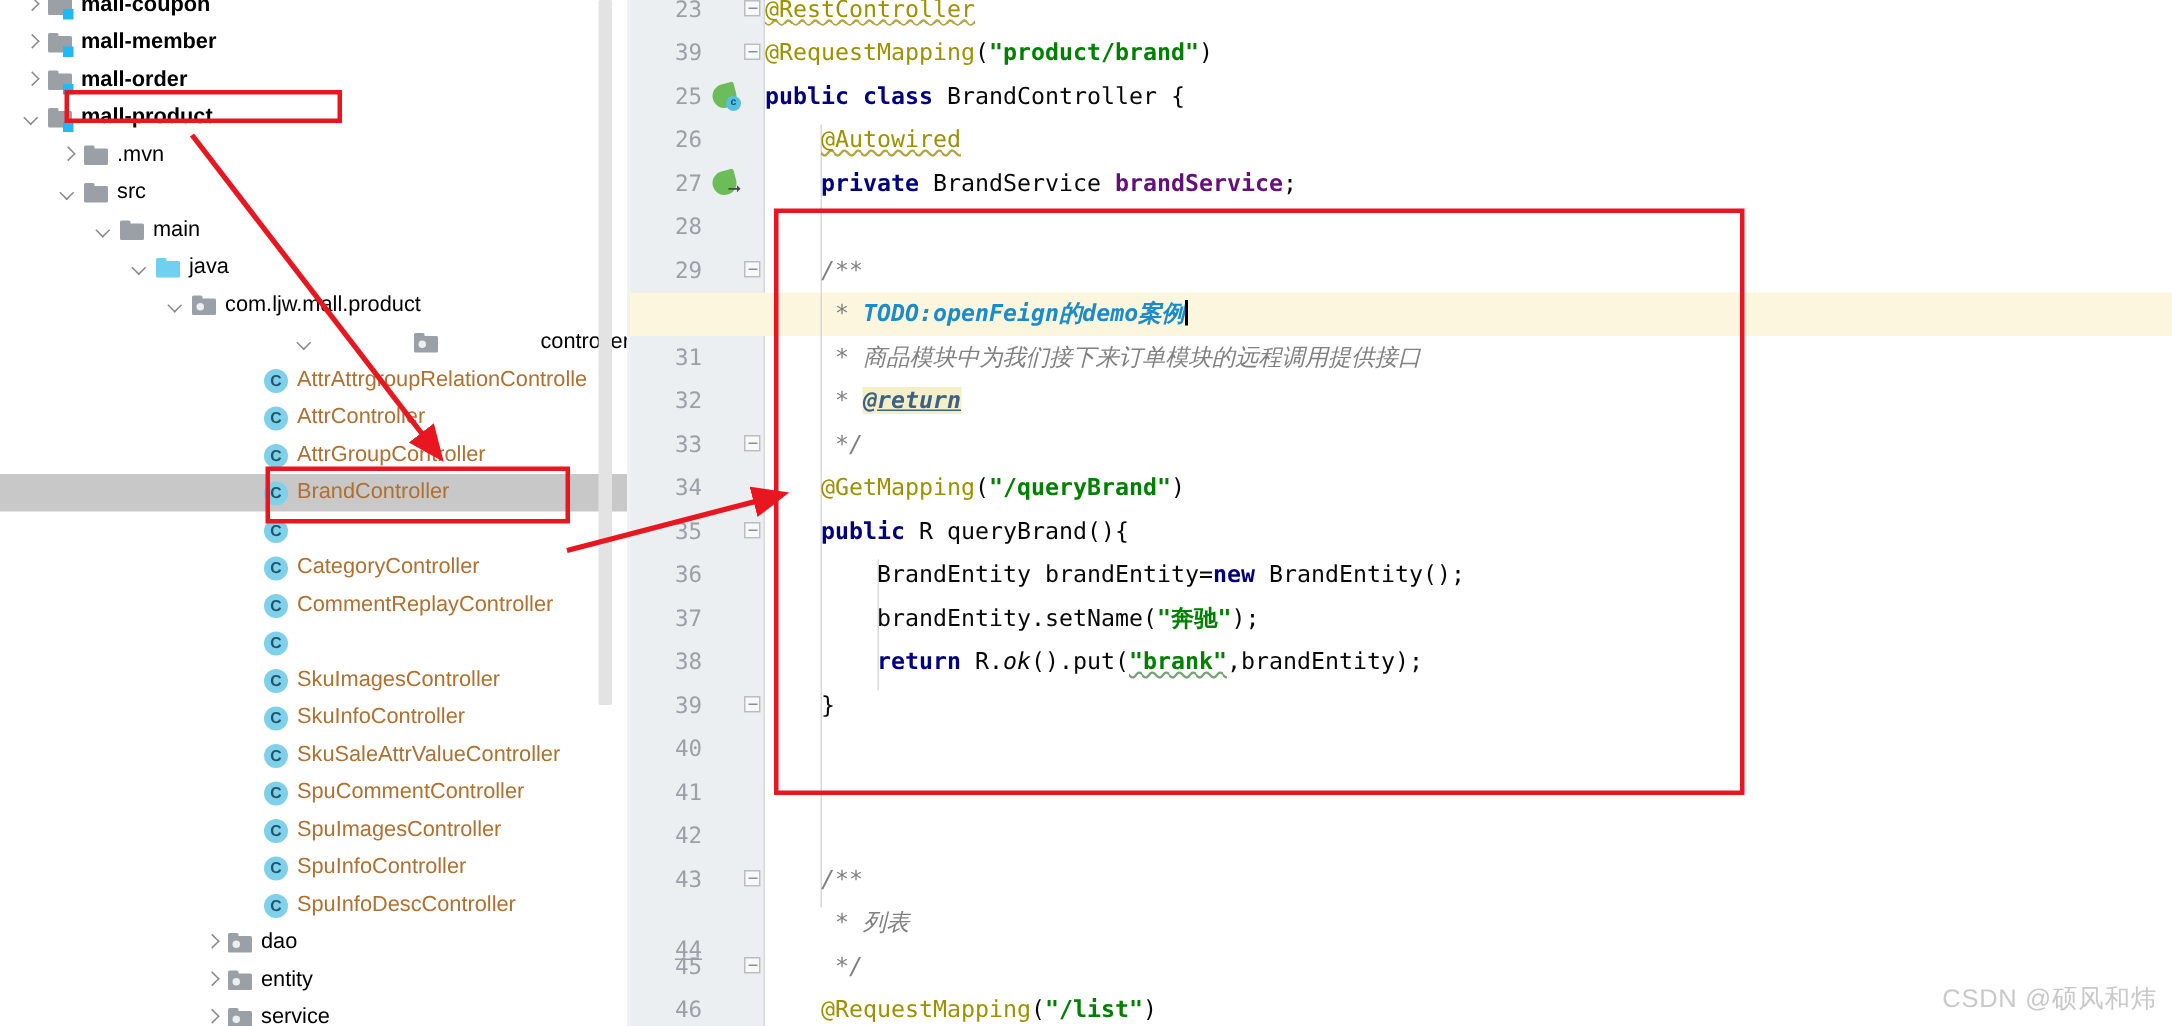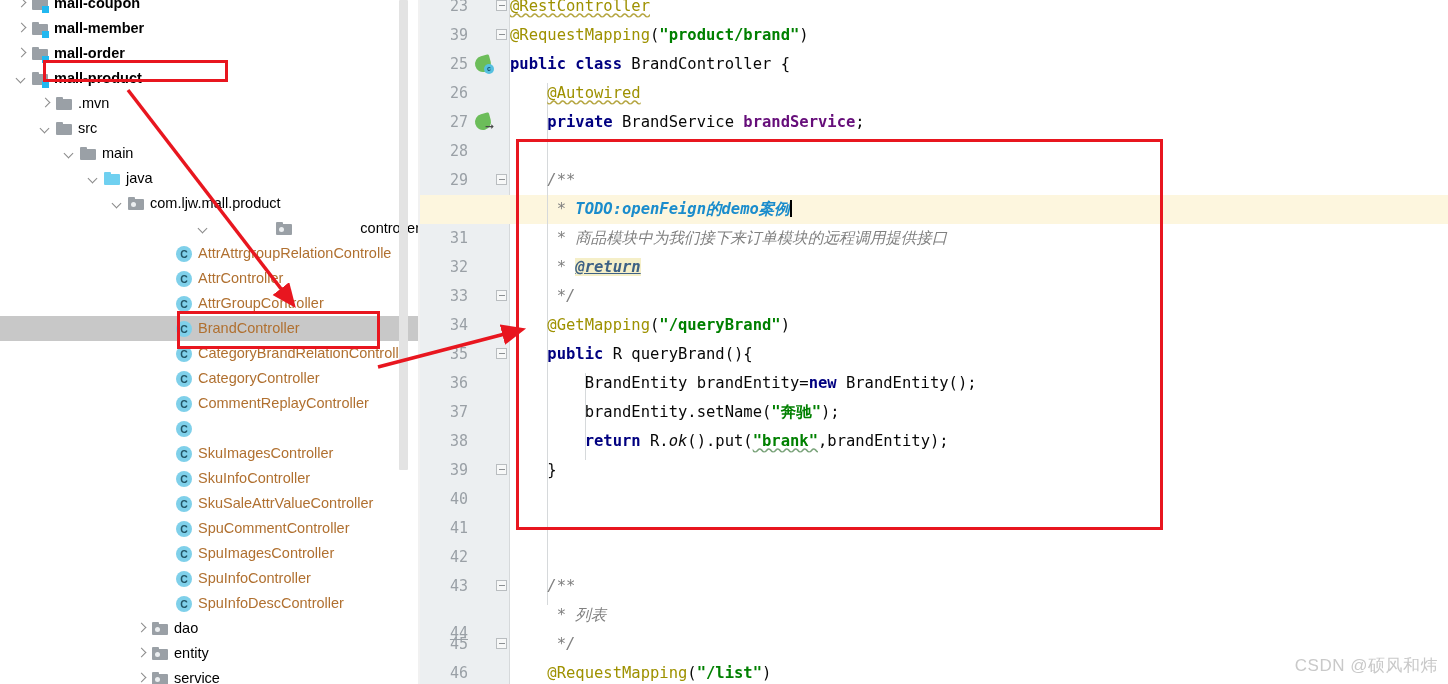--- a/index.html
+++ b/index.html
@@ -272,21 +272,20 @@
         <div class="row sel" style="position: absolute; left: 0px; top: 316px; width: 420px;">
           <span style="display: inline-block; width: 160px; flex: 0 0 auto;"></span>
           <span class="arrow none"></span>
           <span class="ico ico-class">C</span>
           <span class="lbl cls">BrandController</span>
         </div>
         <div class="row" style="position: absolute; left: 0px; top: 341px; width: 420px;">
           <span style="display: inline-block; width: 160px; flex: 0 0 auto;"></span>
           <span class="arrow none"></span>
           <span class="ico ico-class">C</span>
-          <span class="lbl cls">CategoryBrandRelationControll</span>
         </div>
         <div class="row" style="position: absolute; left: 0px; top: 366px; width: 420px;">
           <span style="display: inline-block; width: 160px; flex: 0 0 auto;"></span>
           <span class="arrow none"></span>
           <span class="ico ico-class">C</span>
           <span class="lbl cls">CategoryController</span>
         </div>
         <div class="row" style="position: absolute; left: 0px; top: 391px; width: 420px;">
           <span style="display: inline-block; width: 160px; flex: 0 0 auto;"></span>
           <span class="arrow none"></span>

